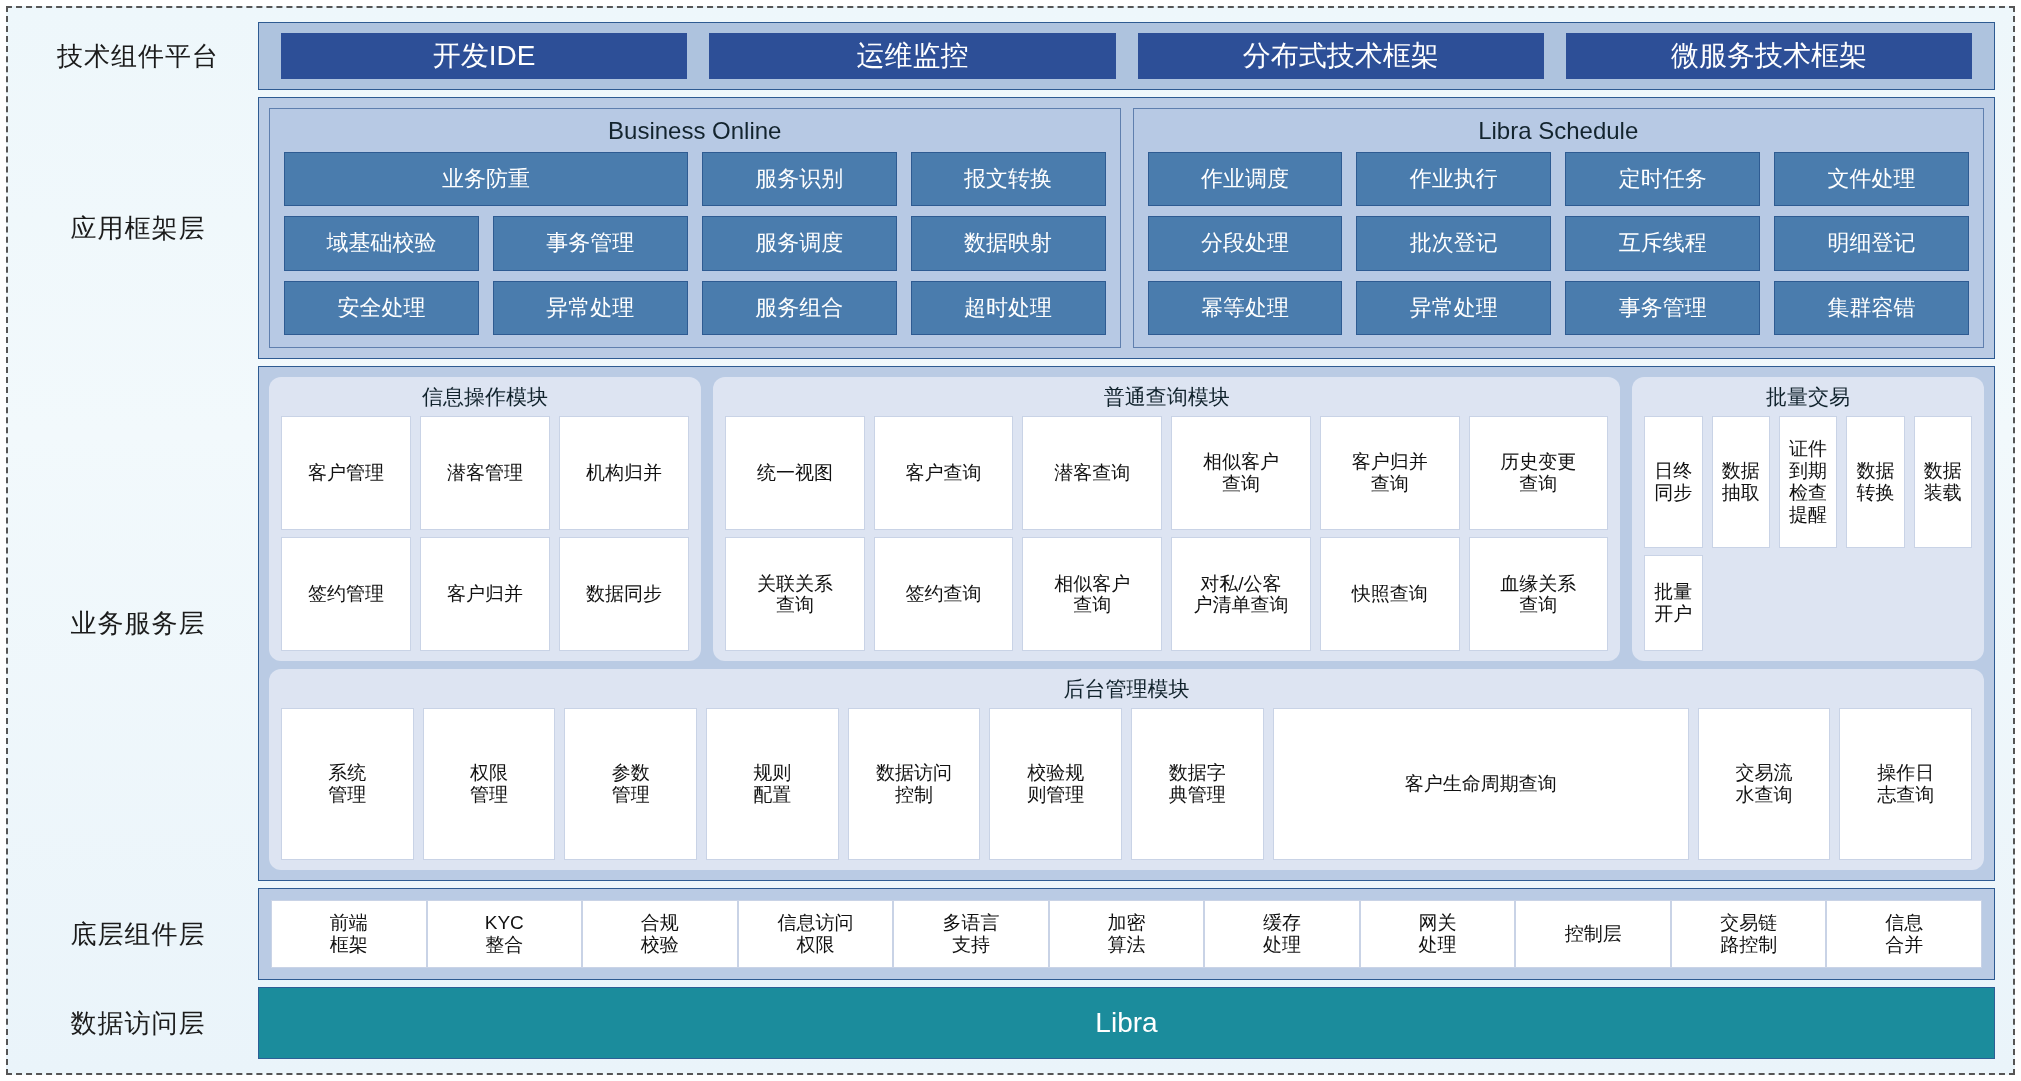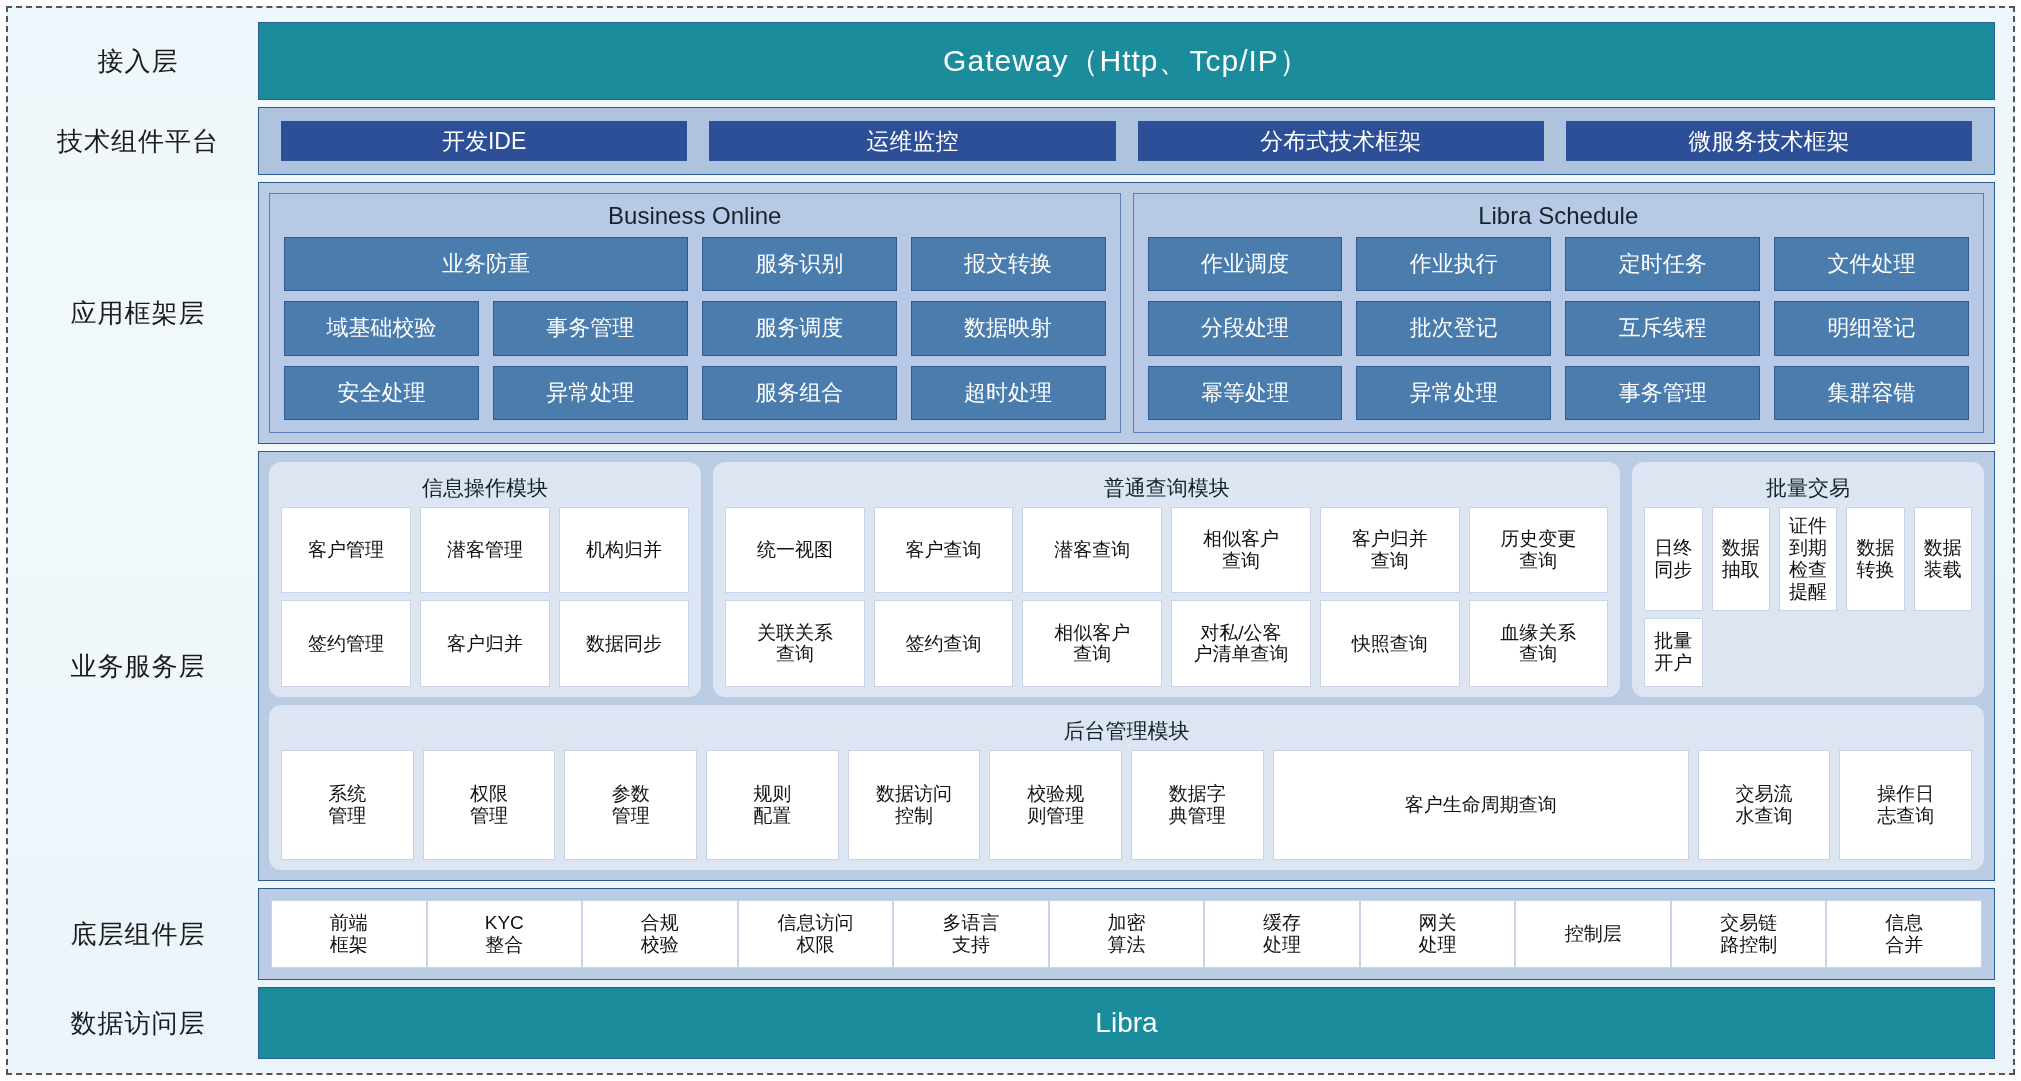--- a/index.html
+++ b/index.html
@@ -18,39 +18,39 @@
   .body{flex:1;display:flex;align-items:stretch;}
 
   
   .gateway{flex:1;background:#1b8c9c;border:1px solid #2c5f96;
            display:flex;align-items:center;justify-content:center;
            color:#ffffff;font-size:30px;letter-spacing:1px;}
 
   
   .techbar{flex:1;background:#aec3de;border:1px solid #2e5b92;
            display:flex;align-items:center;justify-content:space-around;padding:10px 22px;box-sizing:border-box;gap:22px;}
-  .techbox{flex:1;background:#2d4f97;color:#fff;font-size:23px;
-           display:flex;align-items:center;justify-content:center;height:40px;}
+  .techbox{flex:1;background:#2d4f97;color:#fff;font-size:28px;
+           display:flex;align-items:center;justify-content:center;height:46px;}
 
   
   .appwrap{flex:1;background:#bacbe4;border:1px solid #2e5b92;display:flex;gap:12px;
            padding:10px;box-sizing:border-box;}
   .appcol{flex:1;background:#b7c9e4;border:1px solid #5f7fae;padding:8px 14px 12px;box-sizing:border-box;
           display:flex;flex-direction:column;}
   .appcol-title{text-align:center;font-size:24px;color:#13242e;margin-bottom:7px;}
   .appgrid{display:grid;grid-template-columns:repeat(4,1fr);gap:10px 14px;flex:1;}
   .appcell{background:#4a7cad;border:1px solid #2e5b92;color:#ffffff;font-size:22px;
            display:flex;align-items:center;justify-content:center;min-height:42px;}
   .span2{grid-column:span 2;}
 
   
   .bizwrap{flex:1;background:#bacbe4;border:1px solid #2e5b92;display:flex;flex-direction:column;gap:8px;
            padding:10px;box-sizing:border-box;}
   .bizrow{display:flex;gap:12px;flex:1;}
-  .bizpanel{background:#dde4f2;border-radius:12px;padding:12px 12px 10px;box-sizing:border-box;
+  .bizpanel{background:#dde4f2;border-radius:12px;padding:6px 12px 10px;box-sizing:border-box;
             display:flex;flex-direction:column;}
   .bizpanel-title{text-align:center;font-size:21px;color:#10222c;margin-bottom:5px;}
   .bizgrid{display:grid;gap:7px 9px;flex:1;}
   .bizcell{background:#ffffff;border:1px solid #c9d3e6;color:#111;font-size:19px;line-height:1.15;
            display:flex;align-items:center;justify-content:center;text-align:center;padding:2px 3px;min-height:52px;}
 
   
   .botwrap{flex:1;background:#bacbe4;border:1px solid #2e5b92;display:grid;
            grid-template-columns:repeat(11,1fr);padding:11px 12px;box-sizing:border-box;}
   .botcell{background:#ffffff;border:1px solid #c9d3e6;color:#111;font-size:19px;line-height:1.18;
@@ -60,26 +60,20 @@
   .libra{flex:1;background:#1b8c9c;border:1px solid #2c5f96;
          display:flex;align-items:center;justify-content:center;color:#fff;font-size:28px;}
 </style>
 </head>
 <body>
 
 <div id="page">
   <div id="frame">
     <div class="layers">
 
-      <div class="row" style="flex:0 0 78px;">
-        <div class="lbl">接入层</div>
-        <div class="body">
-          <div class="gateway">Gateway（Http、Tcp/IP）</div>
-        </div>
-      </div>
 
       <div class="row" style="flex:0 0 68px;">
         <div class="lbl">技术组件平台</div>
         <div class="body">
           <div class="techbar" id="techbar">
               <div class="techbox">开发IDE</div>
               <div class="techbox">运维监控</div>
               <div class="techbox">分布式技术框架</div>
               <div class="techbox">微服务技术框架</div>
             </div>

